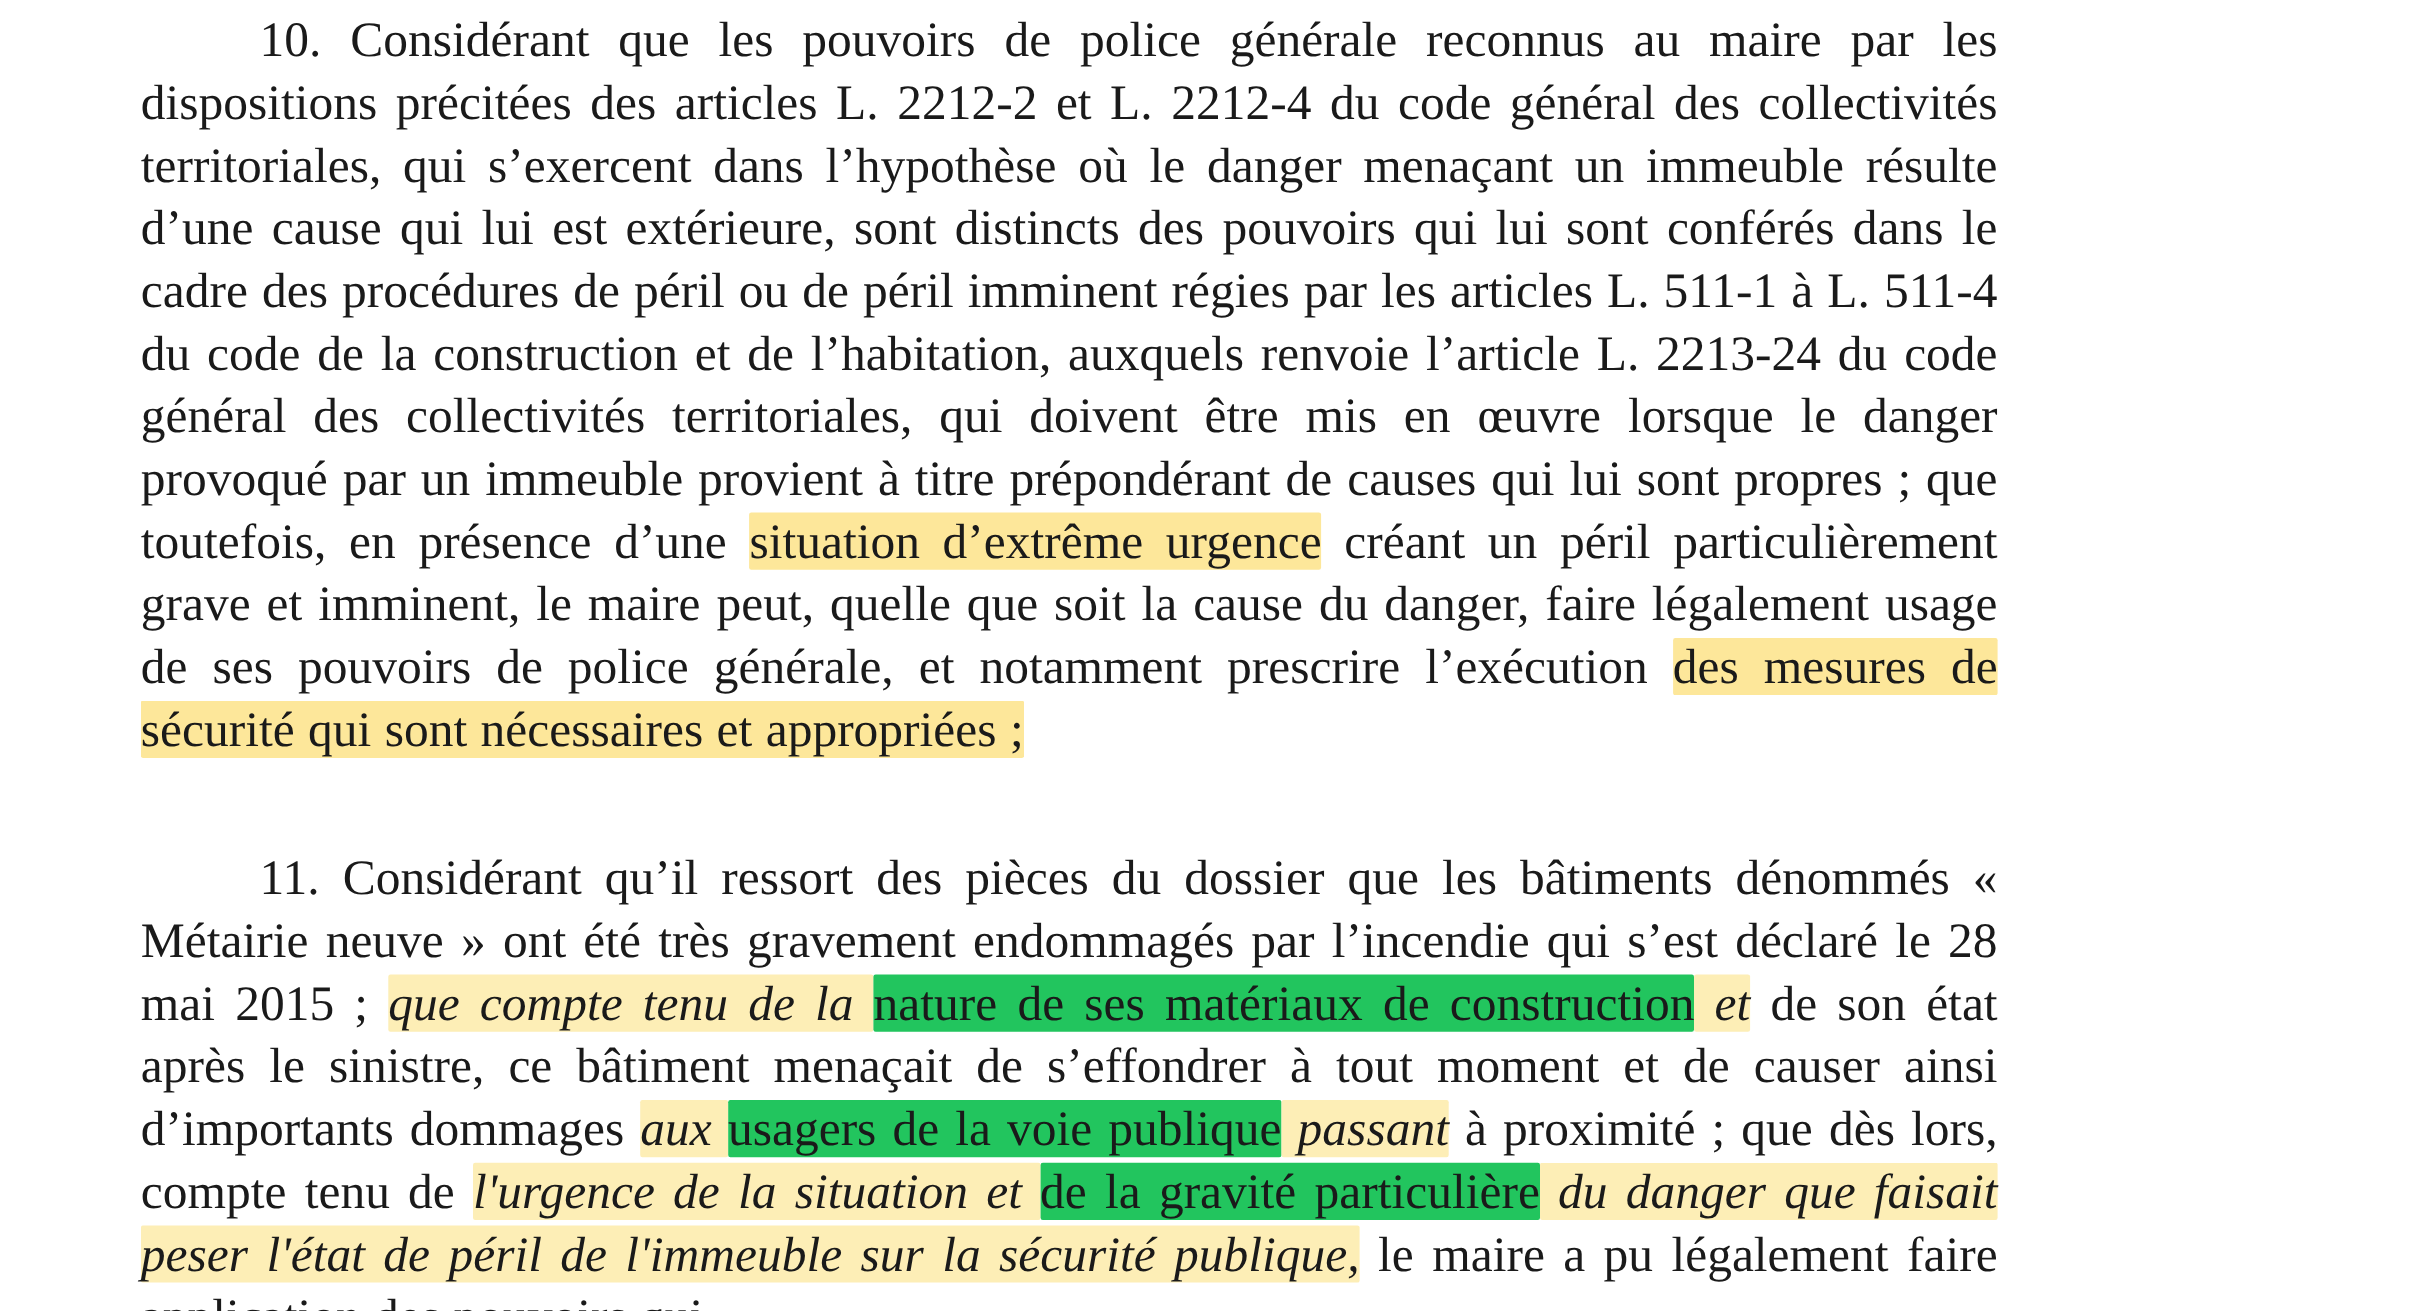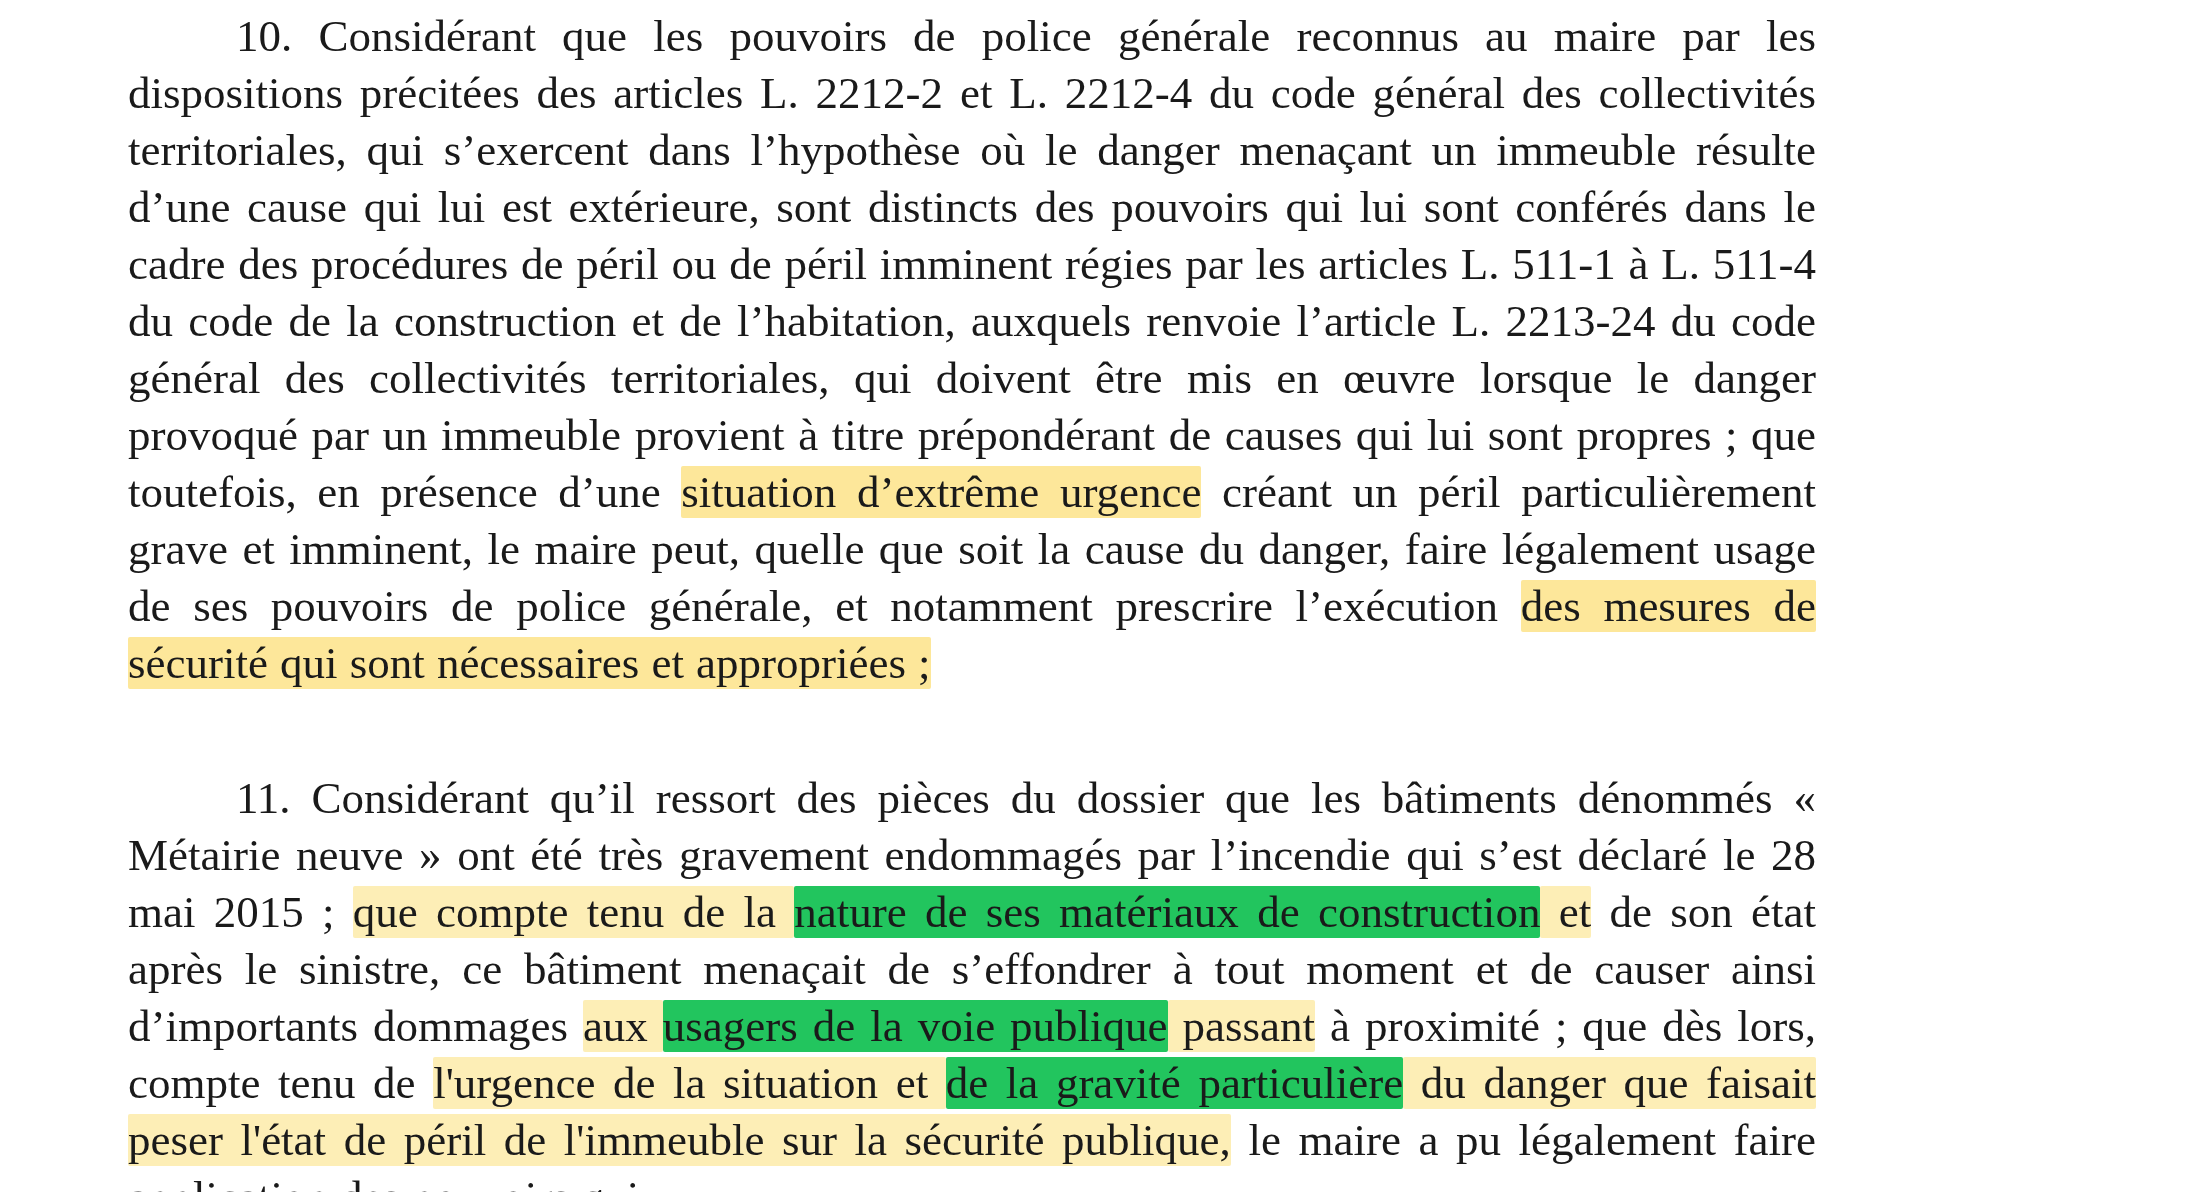--- a/index.html
+++ b/index.html
@@ -37,20 +37,21 @@
     border-radius: 2px;
     padding: 1px 0;
     box-decoration-break: clone;
     -webkit-box-decoration-break: clone;
   }
   .hl.strong {
     background: #22c55e;
   }
   .hl.soft {
     background: #fdeeb6;
+    font-style: italic;
   }
   .para.p11 {
     margin-top: 78px;
   }
 </style>
 </head>
 <body>
 
 <div class="page">
   <p class="para p10">

